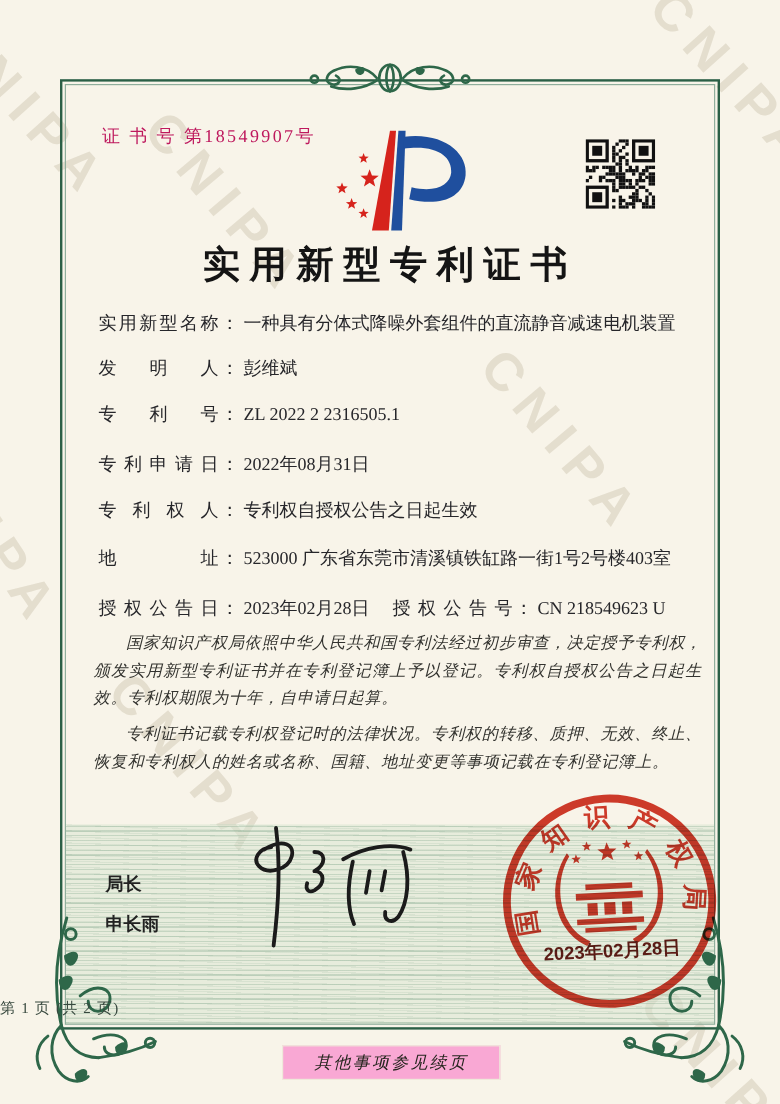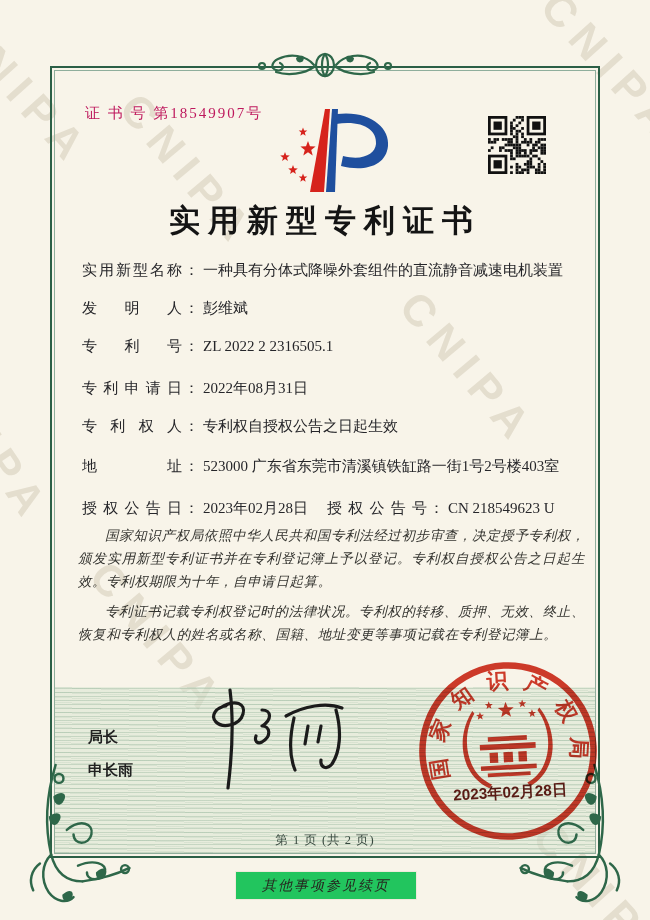--- a/index.html
+++ b/index.html
@@ -37,24 +37,24 @@
          font-style:italic;letter-spacing:.6px;color:#33332f;}
   .paras p{margin:0 0 7px 0;text-indent:2em;text-align:justify;font-style:italic;}
   
   .signer{position:absolute;left:88px;top:722px;font-family:Liberation Mono, monospace;
           font-size:15px;font-weight:600;color:#222;line-height:33px;}
   .sig{position:absolute;left:190px;top:684px;width:170px;height:112px;}
   
   .seal{position:absolute;left:415px;top:658px;width:186px;height:186px;
         transform:rotate(-3deg);opacity:.94;mix-blend-mode:multiply;}
   
-  .page-num{position:absolute;left:0;top:832px;width:100%;text-align:center;
+  .page-num{position:absolute;left:0;top:832px;width:100%;
             font-size:12.5px;color:#37483e;letter-spacing:1px;}
   .foot-note-box{position:absolute;left:235px;top:871px;width:180px;height:27px;
-            background:#22c55e;border:1px solid #efe9da;display:flex;align-items:center;justify-content:center;}
+            background:#f9a8d4;border:1px solid #efe9da;display:flex;align-items:center;justify-content:center;}
   .foot-note{font-size:14px;font-style:italic;letter-spacing:2px;color:#26261f;}
   .green{stroke:#2e6749;fill:none;stroke-width:2.2;stroke-linecap:round;}
   .greenf{fill:#2e6749;stroke:none;}
 </style>
 </head>
 <body>
 
 <div class="page">
 
   <div class="wm" style="left:-22px;top:6px;transform:rotate(48deg);">CNIPA</div>

